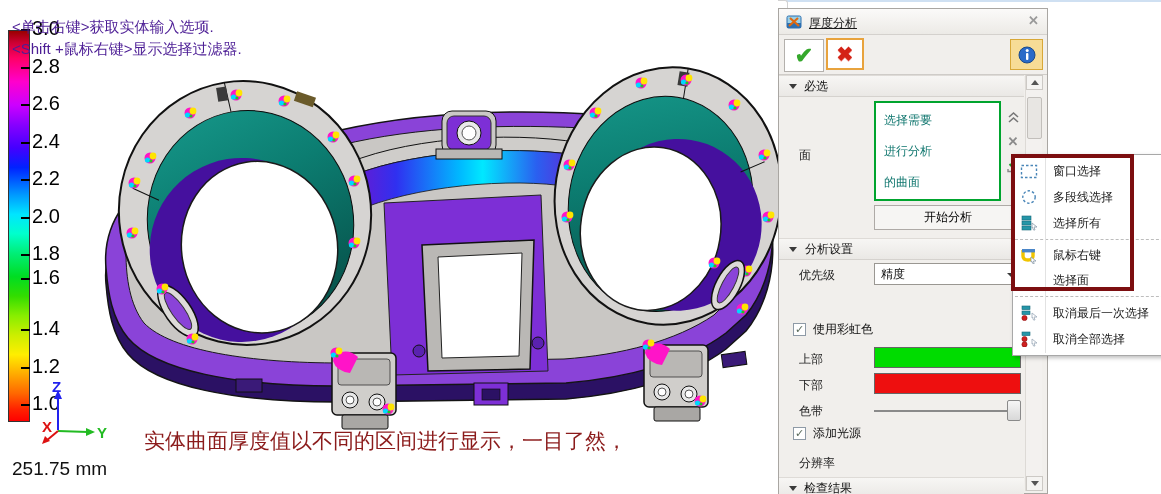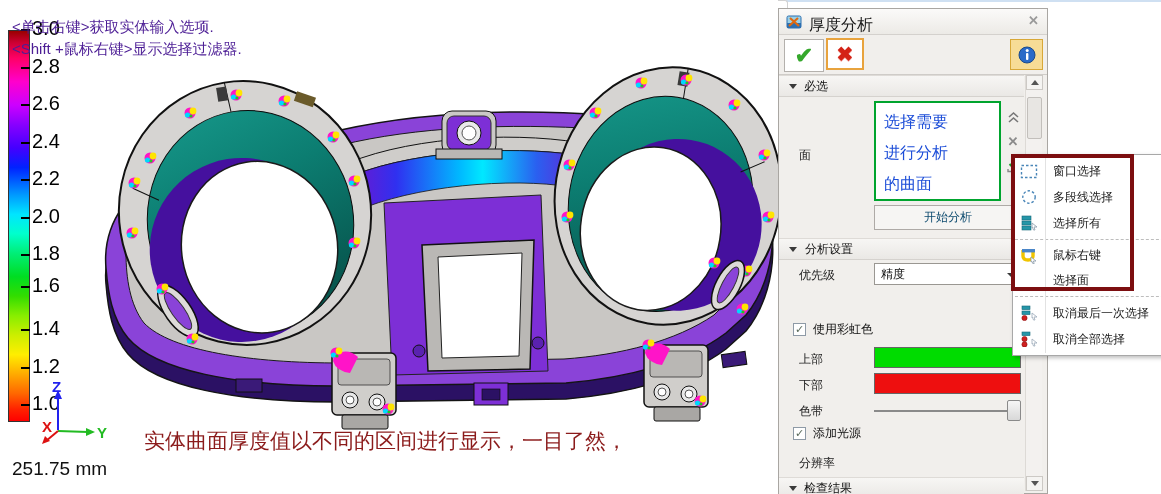--- a/index.html
+++ b/index.html
@@ -32,44 +32,44 @@
   .scale-readout{position:absolute;left:12px;top:458px;font-size:19px;color:#111;z-index:6;}
   .vp-annot{position:absolute;left:144px;font-size:21px;color:#8b1b1b;z-index:7;
             font-family:"Liberation Serif",serif;white-space:nowrap;}
   .annot1{top:427px;} .annot2{top:458px;}
 
   
   .dialog{position:absolute;left:778px;top:8px;width:270px;height:486px;box-sizing:border-box;
           background:#f1efec;border:1px solid #a9a6a2;z-index:10;font-size:12px;}
   .dlg-titlebar{position:absolute;left:0;top:0;width:100%;height:26px;box-sizing:border-box;
       background:linear-gradient(#fbfaf9,#eceae6);border-bottom:1px solid #d4d1cd;}
-  .dlg-title{position:absolute;left:30px;top:6px;font-size:16px;color:#1a1a1a;}
+  .dlg-title{position:absolute;left:30px;top:6px;font-size:12px;color:#1a1a1a;text-decoration:underline;}
   .dlg-icon{position:absolute;left:7px;top:5px;}
   .dlg-close{position:absolute;right:8px;top:4px;font-size:13px;font-weight:bold;color:#9a9a9a;cursor:default;}
   .dlg-actions{position:absolute;left:0;top:26px;width:100%;height:40px;border-bottom:1px solid #cfccc8;box-sizing:border-box;}
   .btn-ok{position:absolute;left:5px;top:4px;width:38px;height:31px;background:#fff;border:1px solid #b4b1ad;
           display:flex;align-items:center;justify-content:center;}
   .btn-cancel{position:absolute;left:47px;top:3px;width:38px;height:32px;background:#fff;border:2px solid #e8a33d;
           box-sizing:border-box;display:flex;align-items:center;justify-content:center;}
   .btn-info{position:absolute;left:231px;top:4px;width:33px;height:31px;background:#f7dc96;border:1px solid #d8a838;
           box-sizing:border-box;display:flex;align-items:center;justify-content:center;}
   .ok-glyph{color:#35a82c;font-size:22px;font-weight:bold;line-height:1;}
   .cancel-glyph{color:#d42316;font-size:20px;font-weight:bold;line-height:1;text-shadow:0 1px 0 #f6b9b3;}
   .sec-header{position:absolute;left:0;width:245px;height:22px;box-sizing:border-box;
       background:linear-gradient(#f7f6f4,#eae8e5);border-top:1px solid #dedbd7;border-bottom:1px solid #d5d2ce;
       display:flex;align-items:center;padding-left:10px;gap:7px;color:#111;}
   .sec-tri{width:0;height:0;border-left:4px solid transparent;border-right:4px solid transparent;border-top:5px solid #3a3a3a;}
   .fld-label{position:absolute;left:20px;color:#222;}
   .hint-box{position:absolute;left:95px;top:92px;width:127px;height:100px;box-sizing:border-box;
       background:#fff;border:2px solid #00a42e;padding:3px 0 0 8px;}
-  .hint-box div{font-size:16px;line-height:31px;color:#1d4ed8;font-family:Liberation Serif, serif;white-space:nowrap;}
+  .hint-box div{font-size:12px;line-height:31px;color:#0f766e;font-family:Liberation Mono, monospace;white-space:nowrap;}
   .micro-ic{position:absolute;left:226px;width:16px;height:16px;display:flex;align-items:center;justify-content:center;}
   .clear-x{color:#8a8a8a;font-size:13px;font-weight:bold;}
   .btn-start{position:absolute;left:95px;top:196px;width:148px;height:25px;box-sizing:border-box;
-      background:#f6f5f3;border:1px solid #aeaaa6;display:flex;align-items:center;justify-content:center;color:#0c4a6e;}
+      background:#f6f5f3;border:1px solid #aeaaa6;display:flex;align-items:center;justify-content:center;color:#000000;}
   .dropdown{position:absolute;left:95px;width:148px;height:22px;box-sizing:border-box;background:#fff;
       border:1px solid #9a9792;display:flex;align-items:center;padding-left:6px;color:#111;}
   .dropdown .dd-tri{position:absolute;right:6px;top:9px;}
   .checkbox-row{position:absolute;left:14px;display:flex;align-items:center;gap:7px;}
   .cbx{width:13px;height:13px;box-sizing:border-box;background:#fff;border:1px solid #8e9aa6;
       display:flex;align-items:center;justify-content:center;font-size:11px;color:#5a6a5a;line-height:1;}
   .swatch{position:absolute;left:95px;width:147px;height:21px;box-sizing:border-box;border:1px solid #666;}
   .slider-track{position:absolute;left:95px;top:401px;width:133px;height:2px;background:#8a8a8a;}
   .slider-handle{position:absolute;left:228px;top:391px;width:14px;height:21px;border:1px solid #8a8a8a;border-radius:2px;
       background:linear-gradient(#f6f6f6,#d8d8d8);box-sizing:border-box;}
@@ -205,21 +205,21 @@
     <div class="hint hint2">&lt;Shift +鼠标右键&gt;显示选择过滤器.</div>
 
     <div class="colorbar"></div>
     <div class="cb-label" style="top:16px;">3.0</div>
     <div class="cb-label" style="top:54px;">2.8</div>
     <div class="cb-label" style="top:91px;">2.6</div>
     <div class="cb-label" style="top:129px;">2.4</div>
     <div class="cb-label" style="top:166px;text-align:center;">2.2</div>
     <div class="cb-label" style="top:204px;">2.0</div>
     <div class="cb-label" style="top:241px;">1.8</div>
-    <div class="cb-label" style="top:273px;text-align:right;">1.6</div>
+    <div class="cb-label" style="top:265px;text-align:right;">1.6</div>
     <div class="cb-label" style="top:316px;">1.4</div>
     <div class="cb-label" style="top:354px;">1.2</div>
     <div class="cb-label" style="top:391px;">1.0</div>
 
     <svg class="model-svg" width="692" height="390" viewBox="0 0 692 390">
       <defs>
         <linearGradient id="gteal" x1="0" y1="0" x2="0.3" y2="1">
           <stop offset="0" stop-color="#16988a"></stop>
             <stop offset="0.45" stop-color="#0c7d71"></stop>
             <stop offset="1" stop-color="#07564e"></stop>

